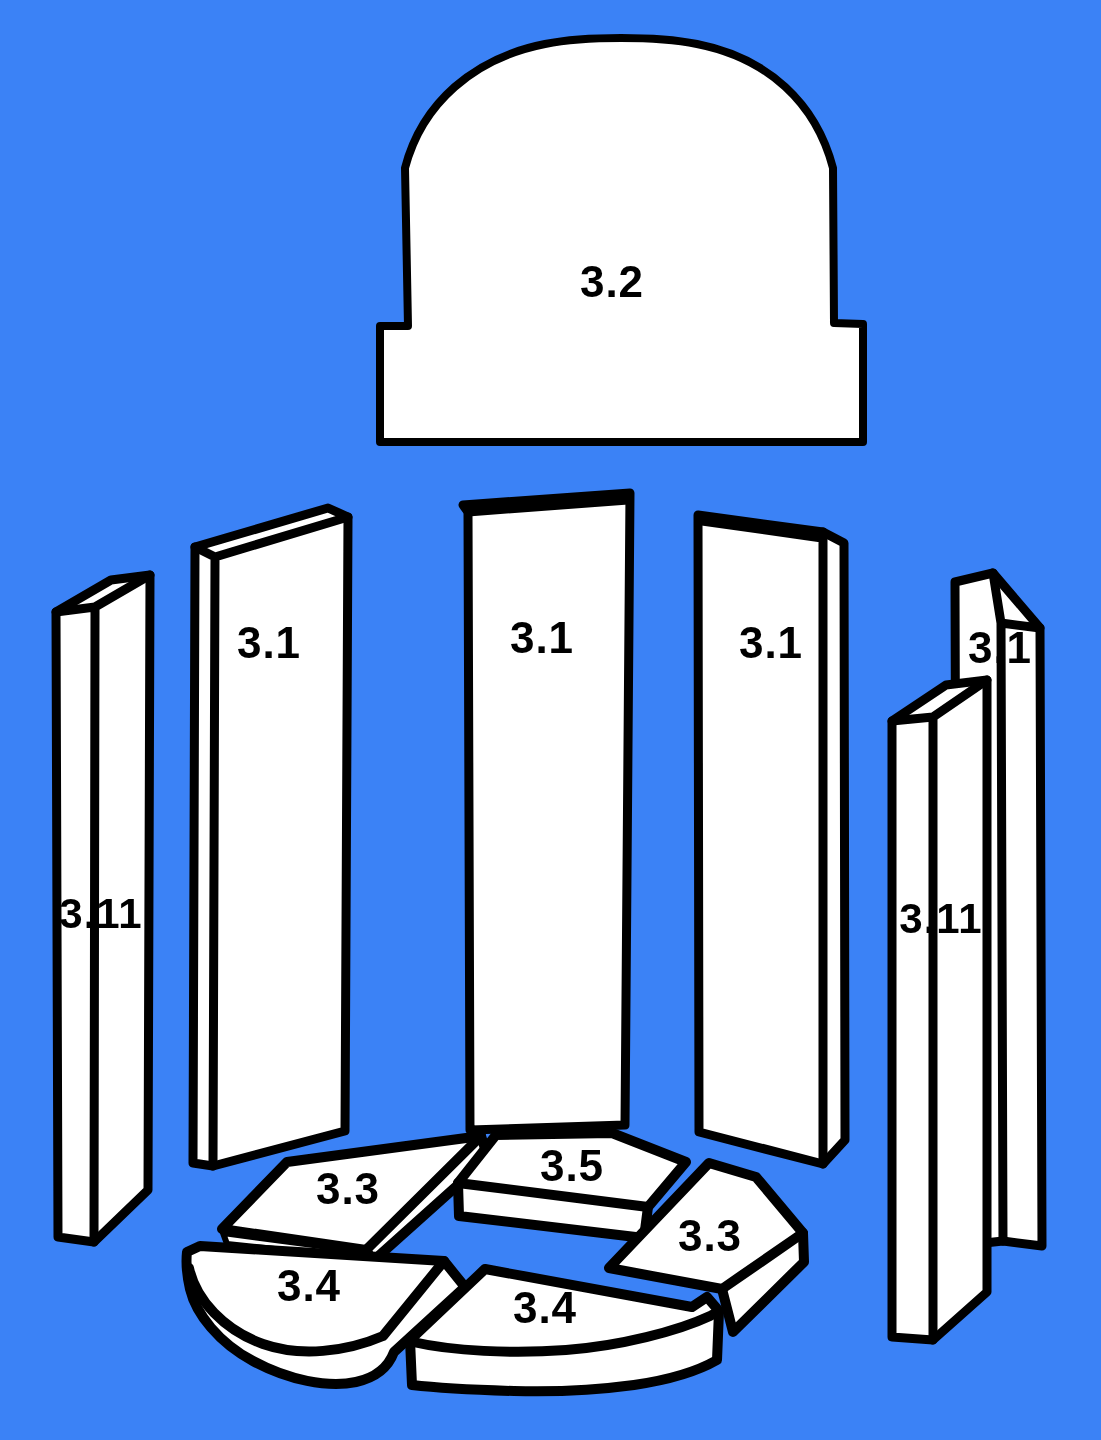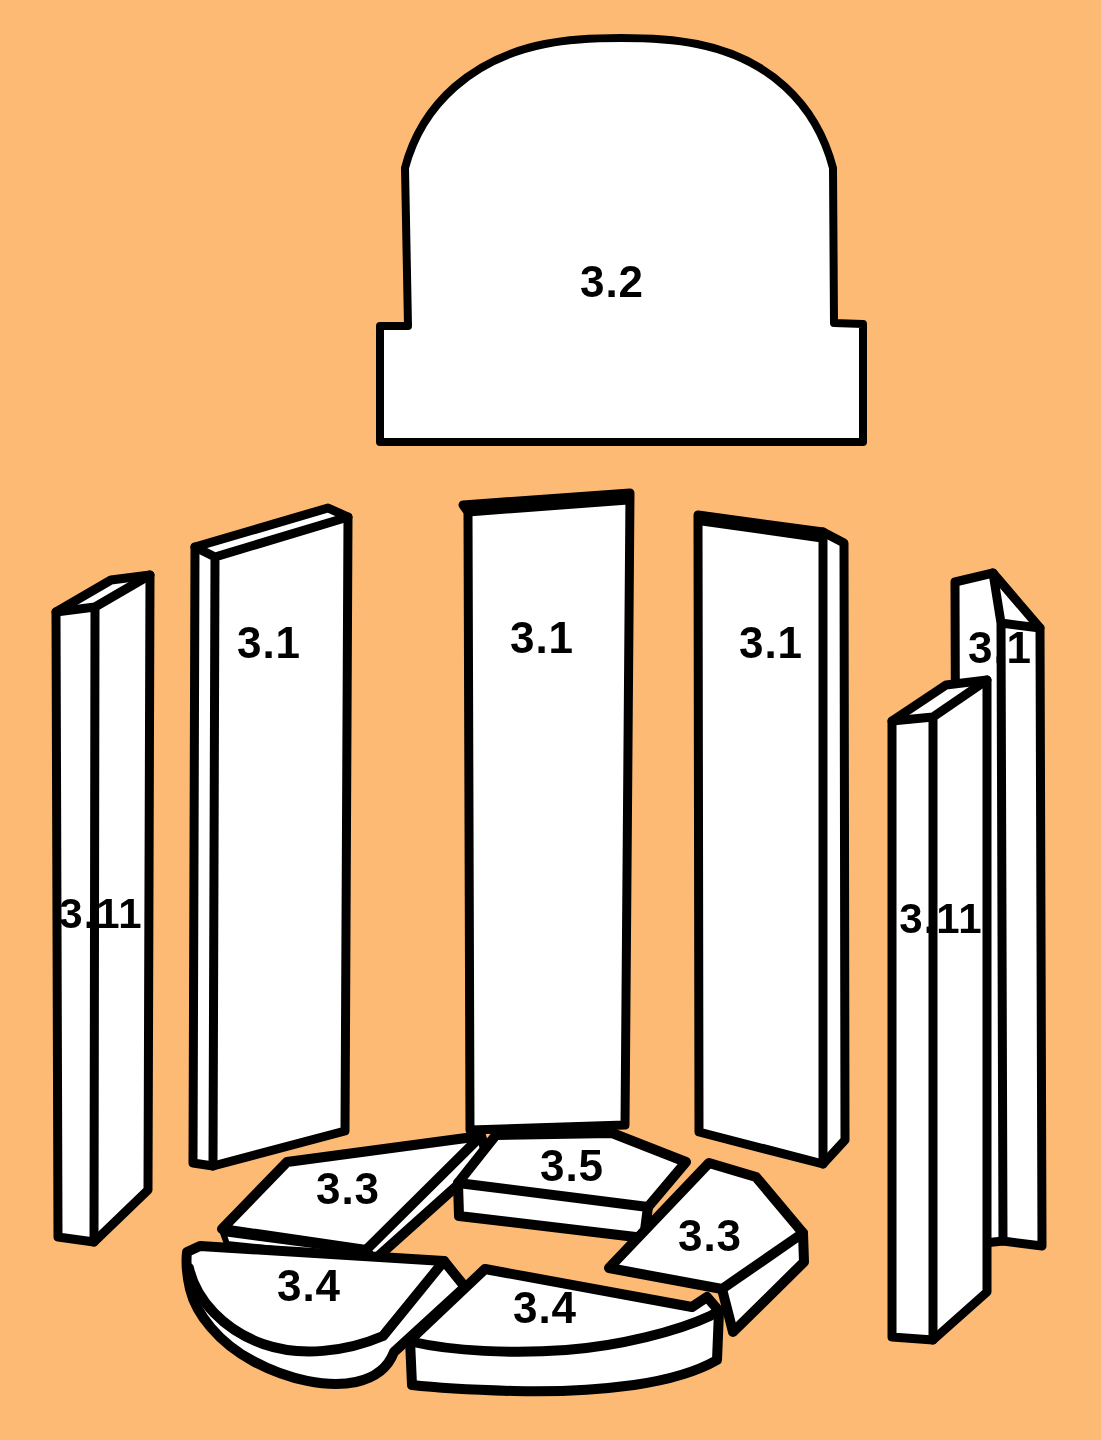--- a/index.html
+++ b/index.html
@@ -4,21 +4,21 @@
 <style>
   html, body {
     margin: 0;
     padding: 0;
     background: #ffffff;
   }
   .stage {
     position: relative;
     width: 1101px;
     height: 1440px;
-    background: #fdba74;
+    background: #3b82f6;
     overflow: hidden;
   }
   svg { display: block; }
 
   .piece {
     fill: #ffffff;
     stroke: #000000;
     stroke-width: 9;
     stroke-linejoin: round;
     stroke-linecap: round;

